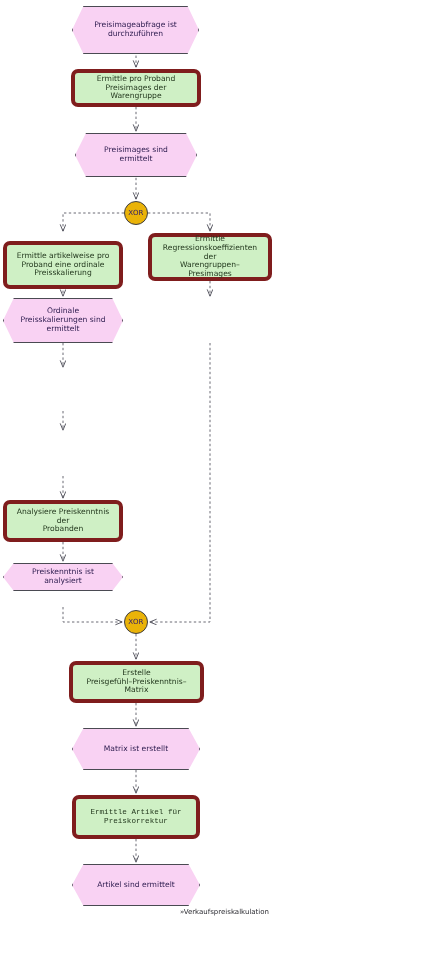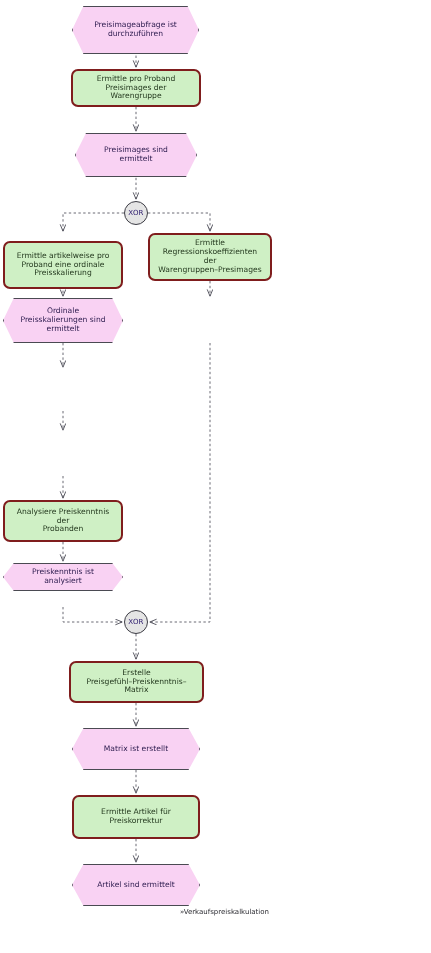--- a/index.html
+++ b/index.html
@@ -42,30 +42,30 @@
     color: #2b1a4d;
     font-size: 7.6px;
     border: 1px solid #4a4a52;
     clip-path: polygon(9% 0%, 91% 0%, 100% 50%, 91% 100%, 9% 100%, 0% 50%);
     padding: 0 13px;
   }
   .node-function {
     background: #cff0c5;
     color: #24391f;
     font-size: 7.6px;
-    border: 2px solid #7f1d1d;
+    border: 4px solid #7f1d1d;
     border-radius: 7px;
     padding: 0 7px;
   }
   .connector-xor {
     position: absolute;
     width: 24px;
     height: 24px;
     border-radius: 50%;
-    background: #e5e5e5;
+    background: #eab308;
     border: 1px solid #3d3d45;
     display: flex;
     align-items: center;
     justify-content: center;
     font-size: 7px;
     color: #2b1a6d;
     letter-spacing: 0.2px;
     box-sizing: border-box;
   }
   .caption {
@@ -139,20 +139,20 @@
   <div class="node node-event" style="left:3px;top:563px;width:120px;height:28px;">Preiskenntnis ist
 analysiert</div>
 
   <div class="connector-xor" style="left:124px;top:610px;">XOR</div>
 
   <div class="node node-function" style="left:69px;top:661px;width:135px;height:42px;">Erstelle
 Preisgefühl–Preiskenntnis–Matrix</div>
 
   <div class="node node-event" style="left:72px;top:728px;width:128px;height:42px;">Matrix ist erstellt</div>
 
-  <div class="node node-function" style="left:72px;top:795px;width:128px;height:44px;">Ermittle Artikel für
+  <div class="node node-function" style="left:72px;top:795px;width:128px;height:44px;font-family:Liberation Mono, monospace;">Ermittle Artikel für
 Preiskorrektur</div>
 
   <div class="node node-event" style="left:72px;top:864px;width:128px;height:42px;">Artikel sind ermittelt</div>
 
   <div class="caption" style="left:180px;top:908px;">»Verkaufspreiskalkulation</div>
 
 </div>
 
 </body></html>

